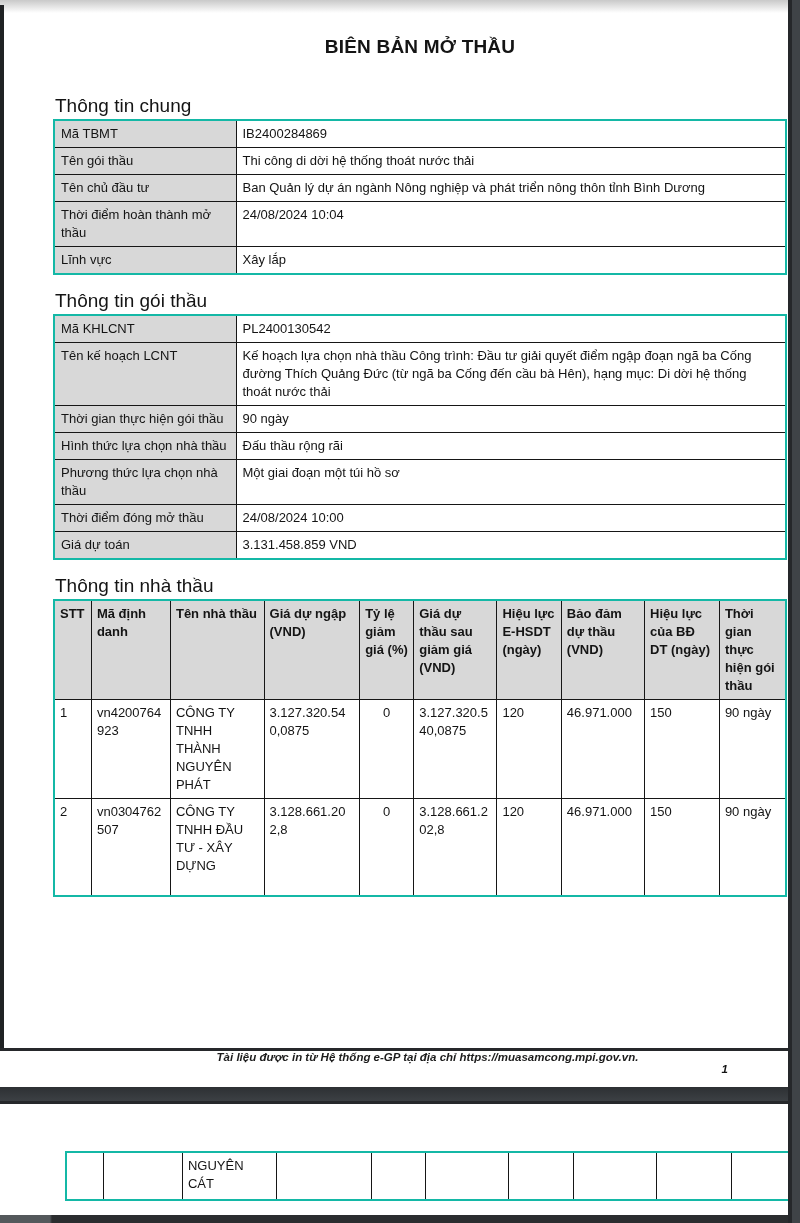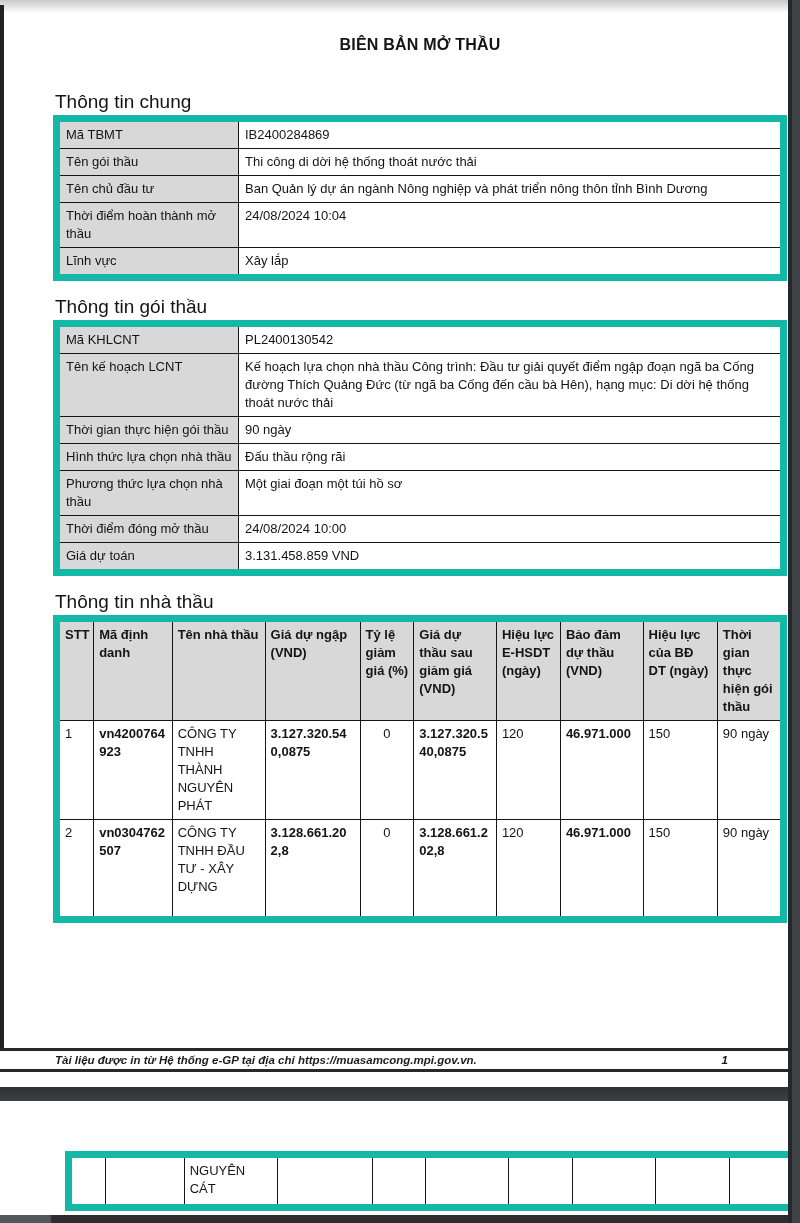--- a/index.html
+++ b/index.html
@@ -13,44 +13,44 @@
 
   
   .top-shadow { position:absolute; top:0; left:0; width:800px; height:13px;
     background:linear-gradient(#c9c9c9,#ffffff); z-index:3; }
   .edge-left { position:absolute; top:5px; left:0; width:4px; height:1043px;
     background:#202224; z-index:4; }
   .edge-right { position:absolute; top:0; right:0; width:12px; height:1223px;
     background:linear-gradient(to right,#25272a 0 4px,#3f4347 4px 100%); z-index:4; }
 
   .doc-title { margin:36px 0 0 53px; width:734px; text-align:center;
-    font-size:16px; font-weight:700; letter-spacing:.2px; }
+    font-size:19px; font-weight:700; letter-spacing:.2px; }
 
   .section-heading { margin:15px 0 2px 55px; font-size:19px; }
   .section-heading.first { margin-top:37px; }
 
   table { border-collapse:collapse; table-layout:fixed; margin-left:53px; width:734px;
     font-size:13px; line-height:18px; }
   td, th { border:1.6px solid #161616; padding:4px 6px; vertical-align:top; text-align:left; }
-  table.outer { border:7px solid #14b8a6; }
+  table.outer { border:2px solid #14b8a6; }
   td.label { background:#d8d8d8; width:182px; }
   td.value { background:#ffffff; }
 
   .t3 th { background:#d8d8d8; font-weight:700; padding:4px 5px; }
   .t3 td { padding:4px 5px; }
-  .wrap-any { overflow-wrap:anywhere; word-break:break-all;font-weight:bold; }
+  .wrap-any { overflow-wrap:anywhere; word-break:break-all; }
   .num-right { }
   .num-center { text-align:center; }
   .t3 tr.body-row td { height:88px; }
   .frag td { height:38px; }
 
   
   .footer-strip { position:absolute; top:1048px; left:0; width:800px; z-index:2; }
   .footer-line { height:3px; background:#26282b; }
-  .footer-body { height:18px; background:#ffffff; display:flex; align-items:center; }
+  .footer-body { height:50px; background:#ffffff; display:flex; align-items:center;flex-direction:column; }
   .footer-text { margin-left:55px; font-size:11.5px; font-style:italic; font-weight:600; color:#1c1c1c; }
   .footer-page-num { margin-left:auto; margin-right:72px; font-size:11.5px; font-style:italic; font-weight:600; }
 
   
   .page-gap { position:absolute; top:1087px; left:0; width:800px; height:14px;
     background:linear-gradient(#2d3033,#40444882); background-color:#383c40; z-index:2; }
 
   
   .page2-table { position:absolute; top:1151px; left:65px; margin:0; z-index:1; }
 

